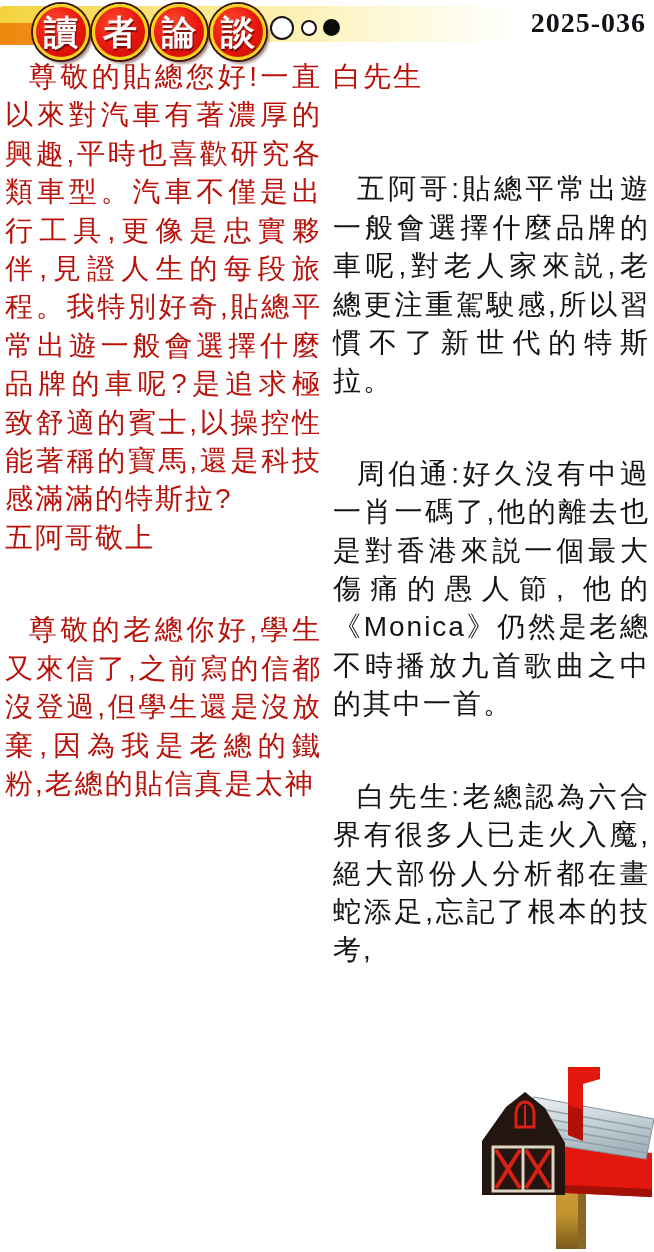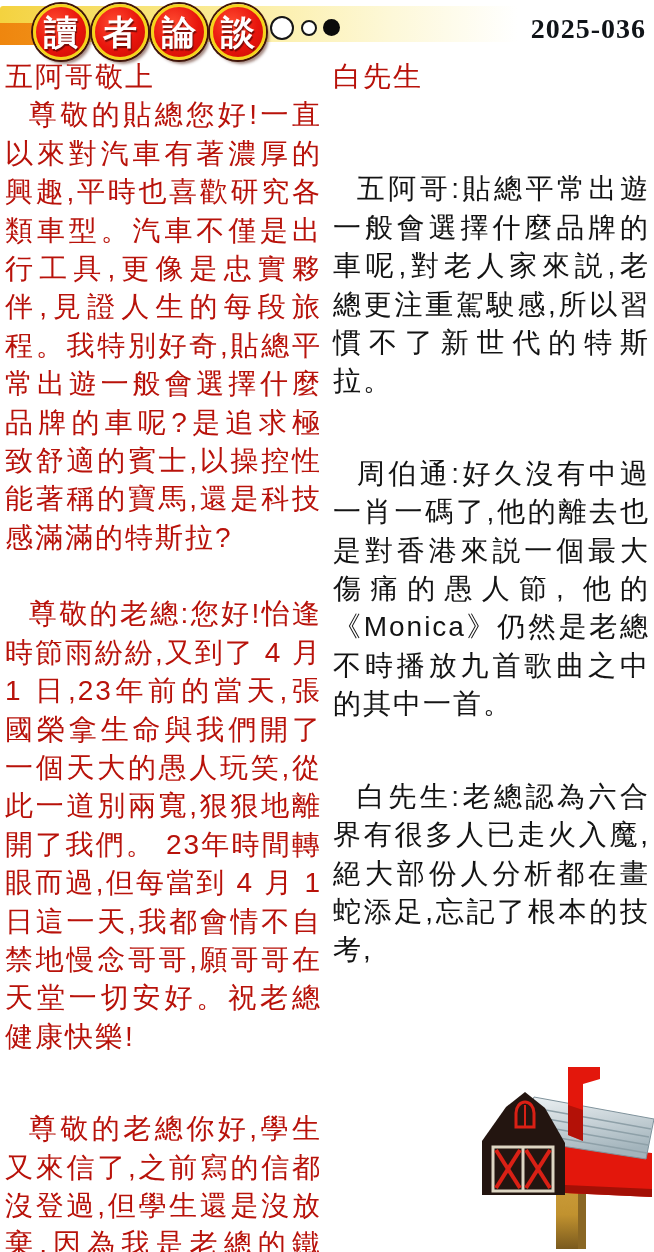--- a/index.html
+++ b/index.html
@@ -26,21 +26,21 @@
     display:flex;align-items:center;justify-content:center;
     color:#ffffff;font-weight:bold;font-size:34px;line-height:1;
     text-shadow:1px 2px 1px rgba(60,0,0,.65);
   }
   .dots{position:absolute;left:270px;top:15px;width:80px;height:30px;}
   .dot{position:absolute;border-radius:50%;box-sizing:border-box;}
   .dot-1{left:0;top:1px;width:24px;height:24px;background:#fff;border:2px solid #161616;}
   .dot-2{left:31px;top:5px;width:16px;height:16px;background:#fff;border:2px solid #161616;}
   .dot-3{left:53px;top:4px;width:17px;height:17px;background:#0b0b0b;}
   .issue{
-    position:absolute;right:8px;top:13px;
+    position:absolute;right:8px;top:7px;
     font-family:"Liberation Serif",serif;font-weight:bold;
     font-size:28px;color:#101418;letter-spacing:1px;
   }
   
   .col{
     position:absolute;top:58px;width:317px;
     font-size:28px;line-height:38.4px;letter-spacing:2px;
     text-align:justify;
   }
   .col-left{left:5px;}
@@ -74,24 +74,23 @@
 
   <div class="dots">
     <span class="dot dot-1"></span>
     <span class="dot dot-2"></span>
     <span class="dot dot-3"></span>
   </div>
 
   <div class="issue">2025-036</div>
 
   <section class="col col-left">
+    <p class="letter indent">尊敬的貼總您好!一直以來對汽車有著濃厚的興趣,平時也喜歡研究各類車型。汽車不僅是出行工具,更像是忠實夥伴,見證人生的每段旅程。我特別好奇,貼總平常出遊一般會選擇什麼品牌的車呢?是追求極致舒適的賓士,以操控性能著稱的寶馬,還是科技感滿滿的特斯拉?</p>
     <p class="letter sig">五阿哥敬上</p>
-    <p class="letter indent">尊敬的貼總您好!一直以來對汽車有著濃厚的興趣,平時也喜歡研究各類車型。汽車不僅是出行工具,更像是忠實夥伴,見證人生的每段旅程。我特別好奇,貼總平常出遊一般會選擇什麼品牌的車呢?是追求極致舒適的賓士,以操控性能著稱的寶馬,還是科技感滿滿的特斯拉?</p>
 
-    <p class="letter indent gap-1">尊敬的老總:您好!怡逢時節雨紛紛,又到了 4 月 1 日,23年前的當天,張國榮拿生命與我們開了一個天大的愚人玩笑,從此一道別兩寬,狠狠地離開了我們。 23年時間轉眼而過,但每當到 4 月 1 日這一天,我都會情不自禁地慢念哥哥,願哥哥在天堂一切安好。祝老總健康快樂!</p>
 
     <p class="letter indent gap-15">尊敬的老總你好,學生又來信了,之前寫的信都沒登過,但學生還是沒放棄,因為我是老總的鐵粉,老總的貼信真是太神</p>
   </section>
 
   <section class="col col-right">
     <p class="letter sig">白先生</p>
 
     <p class="reply indent gap-2">五阿哥:貼總平常出遊一般會選擇什麼品牌的車呢,對老人家來説,老總更注重駕駛感,所以習慣不了新世代的特斯拉。</p>
 
     <p class="reply indent gap-15">周伯通:好久沒有中過一肖一碼了,他的離去也是對香港來説一個最大傷痛的愚人節, 他的《Monica》仍然是老總不時播放九首歌曲之中的其中一首。</p>

